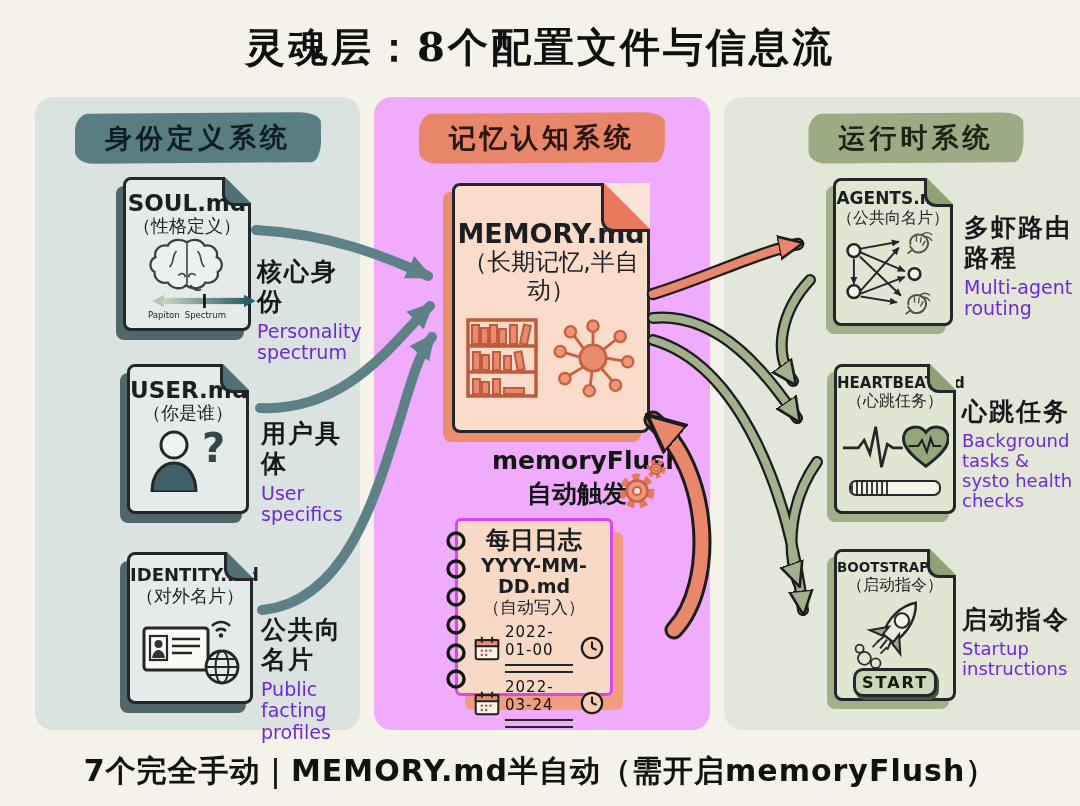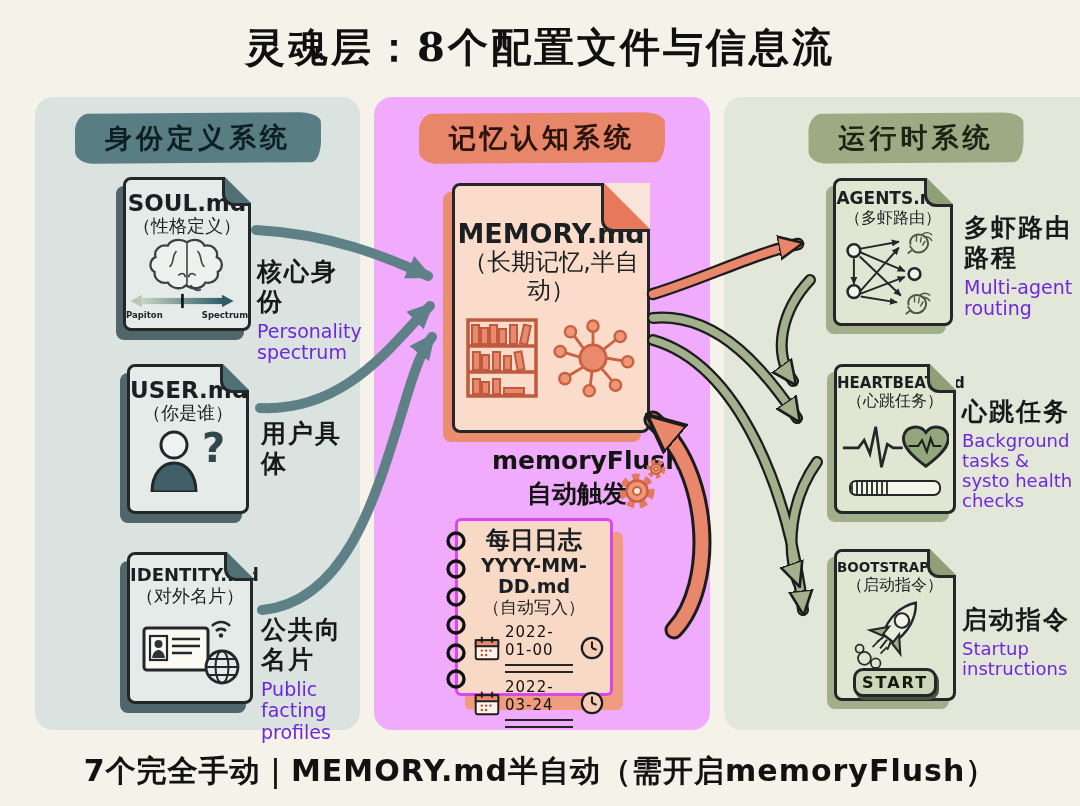--- a/index.html
+++ b/index.html
@@ -79,21 +79,21 @@
       <span class="fold fold-teal"></span>
       <div class="fname" style="font-size:23px;">SOUL.md</div>
       <div class="sub" style="font-size:18px;">（性格定义）</div>
       <div class="icon-row">
         <svg width="88" height="56" viewBox="0 0 96 64">
           <path d="M48,6 C40,1 29,3 26,10 C17,8 10,15 12,23 C5,26 4,36 11,40 C10,48 18,54 26,52 C30,59 42,61 47,55 C54,61 66,59 69,52 C78,54 85,47 83,40 C90,36 89,26 82,23 C84,15 77,8 68,10 C65,3 55,1 48,6 Z" fill="#eef2ef" stroke="#3a4145" stroke-width="2.6"></path>
           <path d="M48,7 L48,54 M36,16 C30,22 34,30 28,34 M60,16 C66,22 62,30 68,34 M38,44 C42,40 46,42 46,46 M58,44 C54,40 50,42 50,46" fill="none" stroke="#3a4145" stroke-width="1.8"></path>
           <path d="M52,55 C55,60 60,62 64,60" fill="none" stroke="#3a4145" stroke-width="2.2"></path>
         </svg>
       </div>
-      <div style="padding:0 0;font-weight:bold;">
+      <div style="padding:0 22px;">
         <svg width="112" height="16" viewBox="0 0 120 18">
           <defs>
               <linearGradient id="spec" x1="0" y1="0" x2="1" y2="0">
             <stop offset="0" stop-color="#c9d4c6"></stop>
                 <stop offset="1" stop-color="#2f5d66"></stop>
               </linearGradient>
             </defs>
           <polygon points="15,2 2,9 15,16" fill="#b9c6b6"></polygon>
           <rect x="14" y="5.5" width="92" height="7" fill="url(#spec)"></rect>
           <polygon points="105,2 118,9 105,16" fill="#2f5d66"></polygon>
@@ -118,20 +118,22 @@
       <div class="icon-row" style="margin-top:4px;">
         <svg width="90" height="64" viewBox="0 0 88 64">
           <circle cx="30" cy="17" r="13" fill="#eef2f0" stroke="#23272a" stroke-width="3"></circle>
           <path d="M8,64 C8,46 18,35 30,35 C42,35 52,46 52,64 Z" fill="#415f66" stroke="#23272a" stroke-width="3"></path>
           <text x="58" y="34" font-size="40" font-weight="bold" fill="#31474c">?</text>
         </svg>
       </div>
     </div>
     <div class="side" style="left:226px;top:322px;">
       <div class="zh">用户具体</div>
+      <div class="en">User
+specifics</div>
     </div>
 
     <div class="card card-teal" style="left:92px;top:455px;width:126px;height:152px;">
       <span class="fold fold-teal"></span>
       <div class="fname" style="font-size:18px;">IDENTITY.md</div>
       <div class="sub" style="font-size:18px;">（对外名片）</div>
       <div class="icon-row" style="margin-top:6px;">
         <svg width="104" height="74" viewBox="0 0 104 74">
           <rect x="6" y="16" width="64" height="42" rx="3" fill="#fbfbf4" stroke="#23272a" stroke-width="3"></rect>
           <rect x="12" y="24" width="17" height="24" fill="#fbfbf4" stroke="#23272a" stroke-width="2.2"></rect>
@@ -274,21 +276,21 @@
       </div>
     </div>
   </section>
 
   <section class="panel panel-runtime">
     <div class="banner banner-sage">运行时系统</div>
 
     <div class="card card-sage" style="left:109px;top:81px;width:120px;height:148px;">
       <span class="fold fold-sage"></span>
       <div class="fname" style="font-size:17px;margin-top:8px;">AGENTS.md</div>
-      <div class="sub" style="font-size:16px;">（多虾路由）</div>
+      <div class="sub" style="font-size:16px;">（公共向名片）</div>
       <div class="icon-row" style="margin-top:4px;">
         <svg width="104" height="88" viewBox="0 0 104 90">
           <defs>
             <marker id="mk" markerUnits="userSpaceOnUse" markerWidth="9" markerHeight="9" viewBox="0 0 10 10" refX="8" refY="5" orient="auto">
               <path d="M0,1 L9,5 L0,9 z" fill="#23272a"></path>
               </marker>
             <g id="shr">
               <path d="M4,12 C2,5 9,0 15,2 C22,4 24,12 19,17 C15,21 8,21 6,17" fill="#dfe5d2" stroke="#4c553f" stroke-width="2"></path>
               <path d="M10,3 L10,9 M15,4 L14,10 M19,8 L16,13" stroke="#4c553f" stroke-width="1.4"></path>
               <path d="M6,17 L1,21 M6,17 L3,13" stroke="#4c553f" stroke-width="1.8"></path>

